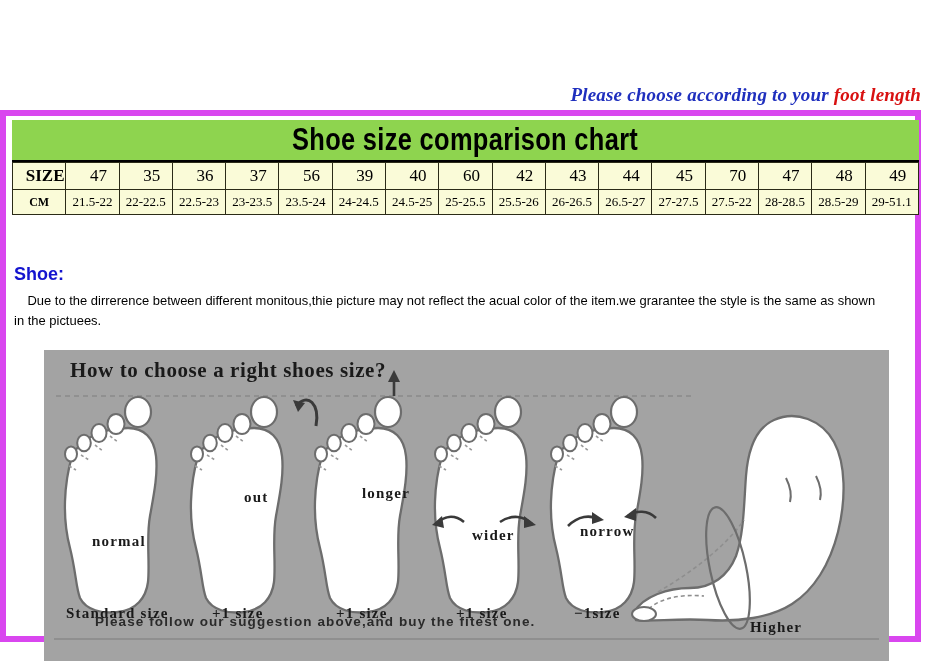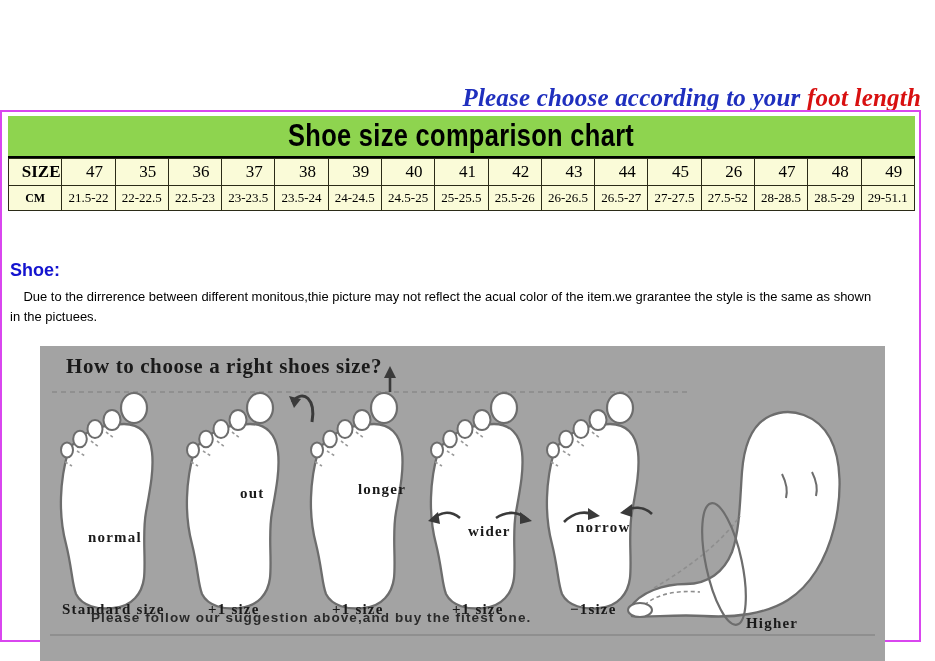--- a/index.html
+++ b/index.html
@@ -10,30 +10,30 @@
     overflow:hidden;
   }
   .page{position:relative;width:935px;height:661px;}
 
   
   .tagline{
     position:absolute;left:0;top:84px;width:921px;
     text-align:right;
     font-family:"Liberation Serif", serif;
     font-style:italic;font-weight:bold;
-    font-size:25px;letter-spacing:.2px;
+    font-size:19px;letter-spacing:.2px;
     color:#1f2fbe;
     white-space:nowrap;
   }
   .tagline .red{color:#d81010;}
 
   
   .frame{
     position:absolute;left:0;top:110px;width:921px;height:532px;
-    border:2px solid #d946ef;
+    border:6px solid #d946ef;
     box-sizing:border-box;
     background:#fff;
   }
 
   
   .titlebar{
     position:absolute;left:6px;top:4px;width:907px;height:42px;
     background:#8ed44f;
     border-bottom:2px solid #000;
     box-sizing:border-box;
@@ -144,48 +144,48 @@
     </div>
 
     <table class="sizetable">
       <tbody>
         <tr class="r-size">
           <td class="hd">SIZE</td>
           <td>47</td>
           <td>35</td>
           <td>36</td>
           <td>37</td>
-          <td>38</td>
+          <td>56</td>
           <td>39</td>
           <td>40</td>
-          <td>41</td>
+          <td>60</td>
           <td>42</td>
           <td>43</td>
           <td>44</td>
           <td>45</td>
-          <td>26</td>
+          <td>70</td>
           <td>47</td>
           <td>48</td>
           <td>49</td>
         </tr>
         <tr class="r-cm">
           <td class="hd">CM</td>
           <td>21.5-22</td>
           <td>22-22.5</td>
           <td>22.5-23</td>
           <td>23-23.5</td>
           <td>23.5-24</td>
           <td>24-24.5</td>
           <td>24.5-25</td>
           <td>25-25.5</td>
           <td>25.5-26</td>
           <td>26-26.5</td>
           <td>26.5-27</td>
           <td>27-27.5</td>
-          <td>27.5-52</td>
+          <td>27.5-22</td>
           <td>28-28.5</td>
           <td>28.5-29</td>
           <td>29-51.1</td>
         </tr>
       </tbody>
     </table>
 
     <div class="note">
       <div class="lbl">Shoe:</div>
       <div class="body">

